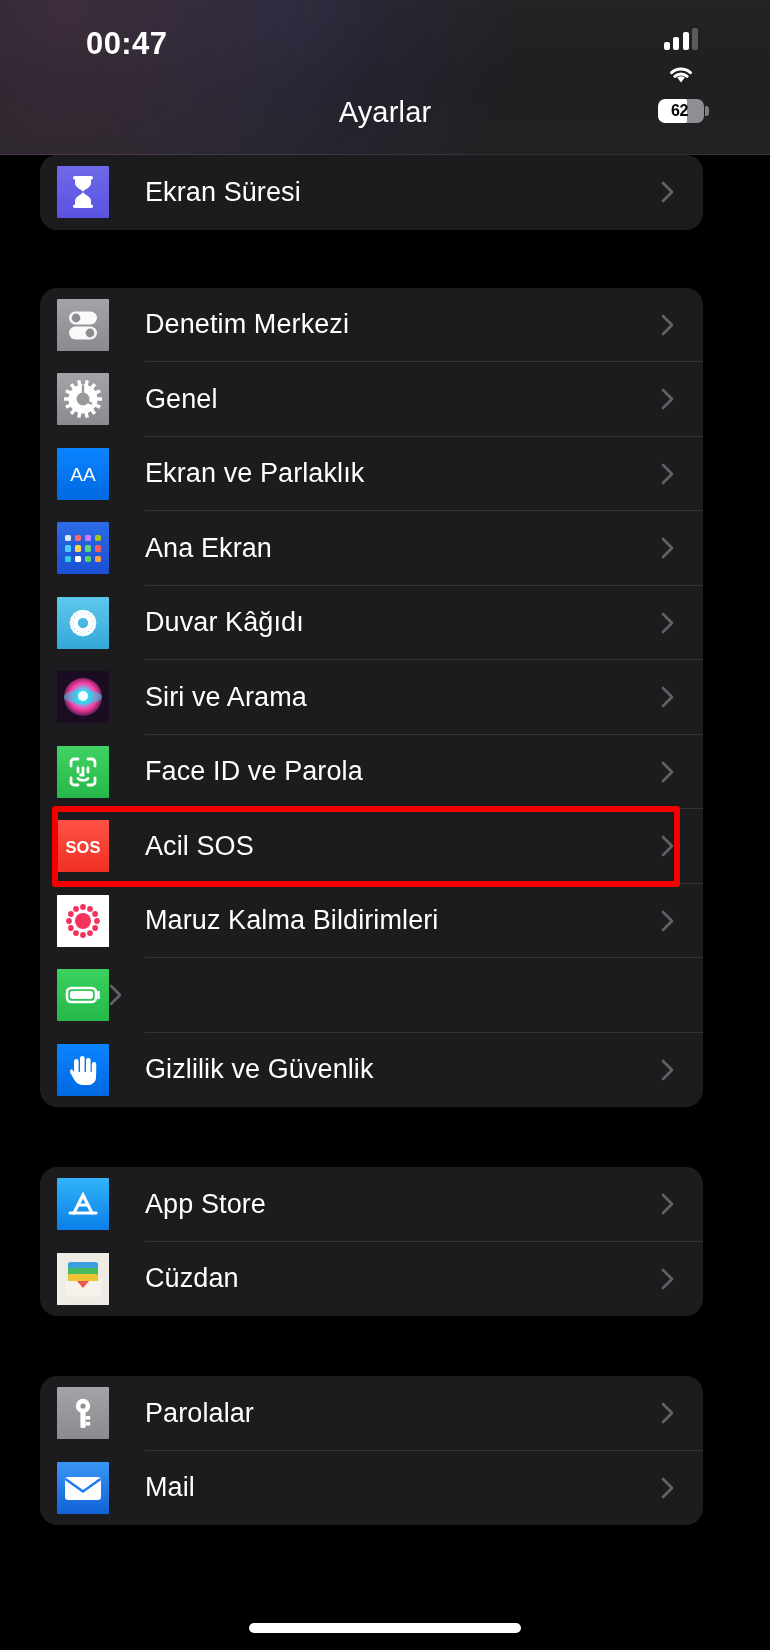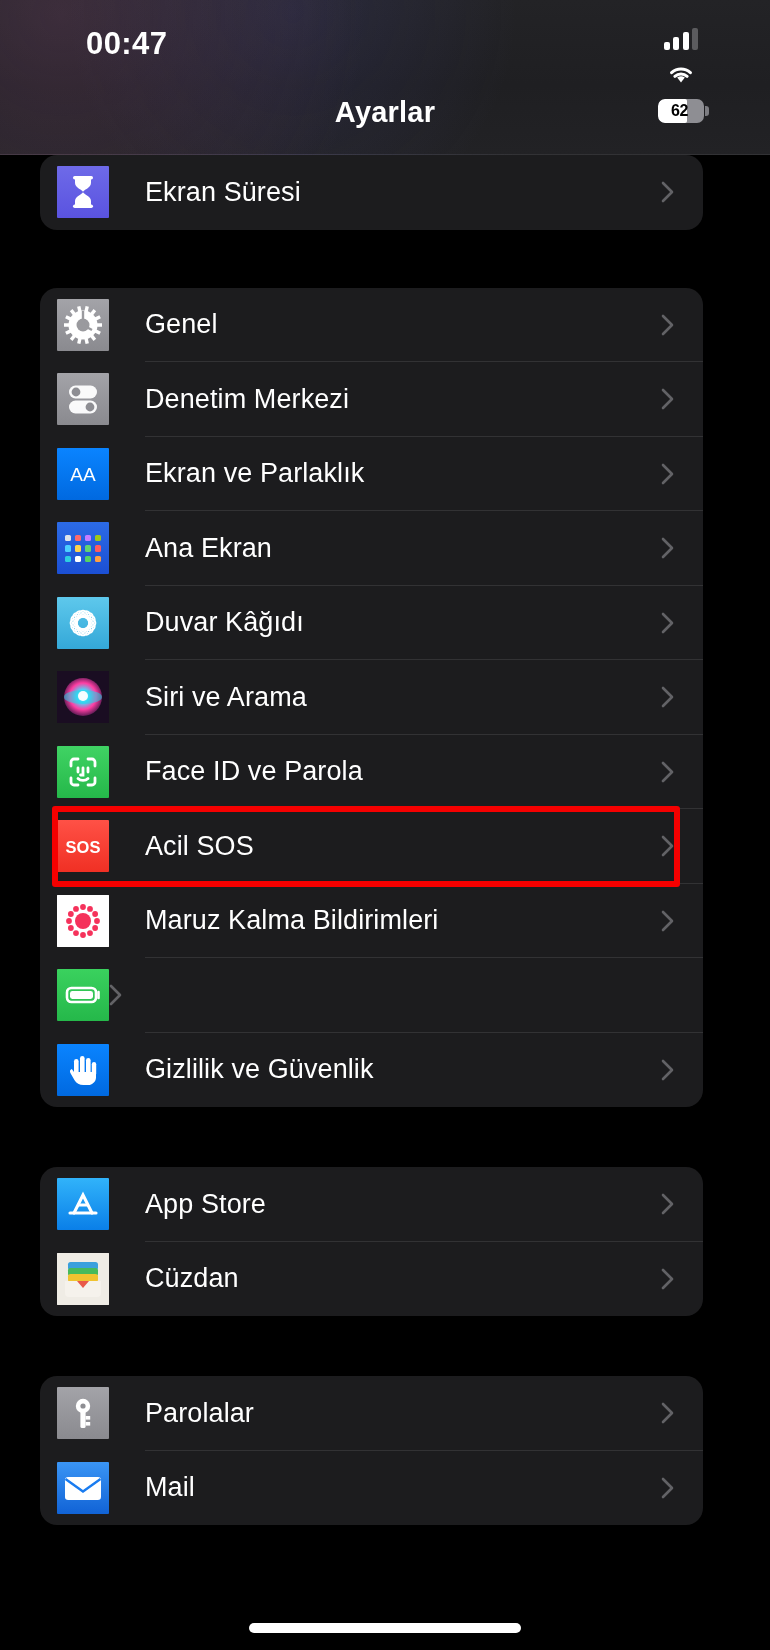--- a/index.html
+++ b/index.html
@@ -44,21 +44,21 @@
     position:absolute; inset:0; display:flex; align-items:center; justify-content:center;
     font-size:16px; font-weight:700; color:#000; letter-spacing:-.3px; z-index:2;
     padding-right:3px;
   }
   .batt .nub{
     position:absolute; right:-5px; top:7px; width:4px; height:10px;
     background:#7d7d82; border-radius:0 3px 3px 0;
   }
   .nav-title{
     position:absolute; left:0; top:96px; width:770px; text-align:center;
-    color:#fff; font-size:29px; font-weight:700; letter-spacing:.2px;
+    color:#fff; font-size:29px; font-weight:400; letter-spacing:.2px;
   }
 
   
   .list{ position:absolute; top:155px; left:0; width:743px; }
   .card{
     margin:0 40px 0 40px; background:#1c1c1e; border-radius:17px; overflow:hidden;
   }
   .gap-sm{ height:58px; }
   .gap-lg{ height:60px; }
   .row{
@@ -155,20 +155,39 @@
       <span class="chev">
             <svg viewBox="0 0 13 22" width="13" height="22">
               <path d="M2 2 L11 11 L2 20" fill="none" stroke="#8e8e93" stroke-width="2.6" stroke-linecap="round" stroke-linejoin="round"></path>
             </svg>
           </span>
 
     </div>
       </div>
       <div class="gap-sm"></div>
       <div class="card">
+        <div class="row">
+      <span>
+            <div class="icon" style="background:linear-gradient(180deg,#a3a3a8 0%,#8a8a8f 100%)">
+              <svg class="ico-svg" viewBox="0 0 52 52">
+        <rect x="12" y="12.5" width="28" height="13" rx="6.5" fill="#fff" opacity=".95"></rect>
+        <circle cx="19" cy="19" r="4.4" fill="#8e8e93"></circle>
+        <rect x="12" y="27.5" width="28" height="13" rx="6.5" fill="#fff" opacity=".95"></rect>
+        <circle cx="33" cy="34" r="4.4" fill="#8e8e93"></circle>
+              </svg>
+            </div>
+          </span>
+      <span class="label">Denetim Merkezi</span>
+      <span class="chev">
+            <svg viewBox="0 0 13 22" width="13" height="22">
+              <path d="M2 2 L11 11 L2 20" fill="none" stroke="#8e8e93" stroke-width="2.6" stroke-linecap="round" stroke-linejoin="round"></path>
+            </svg>
+          </span>
+      <span class="sep"></span>
+    </div>
         <div class="row">
       <span>
             <div class="icon" style="background:linear-gradient(180deg,#a3a3a8 0%,#8a8a8f 100%)">
               <svg class="ico-svg" viewBox="0 0 52 52">
                 <g fill="#fff">
                   <circle cx="26" cy="26" r="14.5"></circle>
                 </g>
         <g stroke="#fff" stroke-width="3.4">
                   <line x1="39" y1="26" x2="45" y2="26"></line>
                   <line x1="37.71259528273145" y1="31.640488608528255" x2="43.11840849014597" y2="34.24379104323361"></line>
@@ -193,39 +212,20 @@
       <span class="label">Genel</span>
       <span class="chev">
             <svg viewBox="0 0 13 22" width="13" height="22">
               <path d="M2 2 L11 11 L2 20" fill="none" stroke="#8e8e93" stroke-width="2.6" stroke-linecap="round" stroke-linejoin="round"></path>
             </svg>
           </span>
       <span class="sep"></span>
     </div>
         <div class="row">
       <span>
-            <div class="icon" style="background:linear-gradient(180deg,#a3a3a8 0%,#8a8a8f 100%)">
-              <svg class="ico-svg" viewBox="0 0 52 52">
-        <rect x="12" y="12.5" width="28" height="13" rx="6.5" fill="#fff" opacity=".95"></rect>
-        <circle cx="19" cy="19" r="4.4" fill="#8e8e93"></circle>
-        <rect x="12" y="27.5" width="28" height="13" rx="6.5" fill="#fff" opacity=".95"></rect>
-        <circle cx="33" cy="34" r="4.4" fill="#8e8e93"></circle>
-              </svg>
-            </div>
-          </span>
-      <span class="label">Denetim Merkezi</span>
-      <span class="chev">
-            <svg viewBox="0 0 13 22" width="13" height="22">
-              <path d="M2 2 L11 11 L2 20" fill="none" stroke="#8e8e93" stroke-width="2.6" stroke-linecap="round" stroke-linejoin="round"></path>
-            </svg>
-          </span>
-      <span class="sep"></span>
-    </div>
-        <div class="row">
-      <span>
             <div class="icon" style="background:linear-gradient(180deg,#0a84ff 0%,#0069e0 100%)">
               <svg class="ico-svg" viewBox="0 0 52 52">
                 <text x="26" y="33" font-family="Liberation Sans,sans-serif" font-size="19" font-weight="500" fill="#fff" text-anchor="middle">AA</text>
               </svg>
             </div>
           </span>
       <span class="label">Ekran ve Parlaklık</span>
       <span class="chev">
             <svg viewBox="0 0 13 22" width="13" height="22">
               <path d="M2 2 L11 11 L2 20" fill="none" stroke="#8e8e93" stroke-width="2.6" stroke-linecap="round" stroke-linejoin="round"></path>

